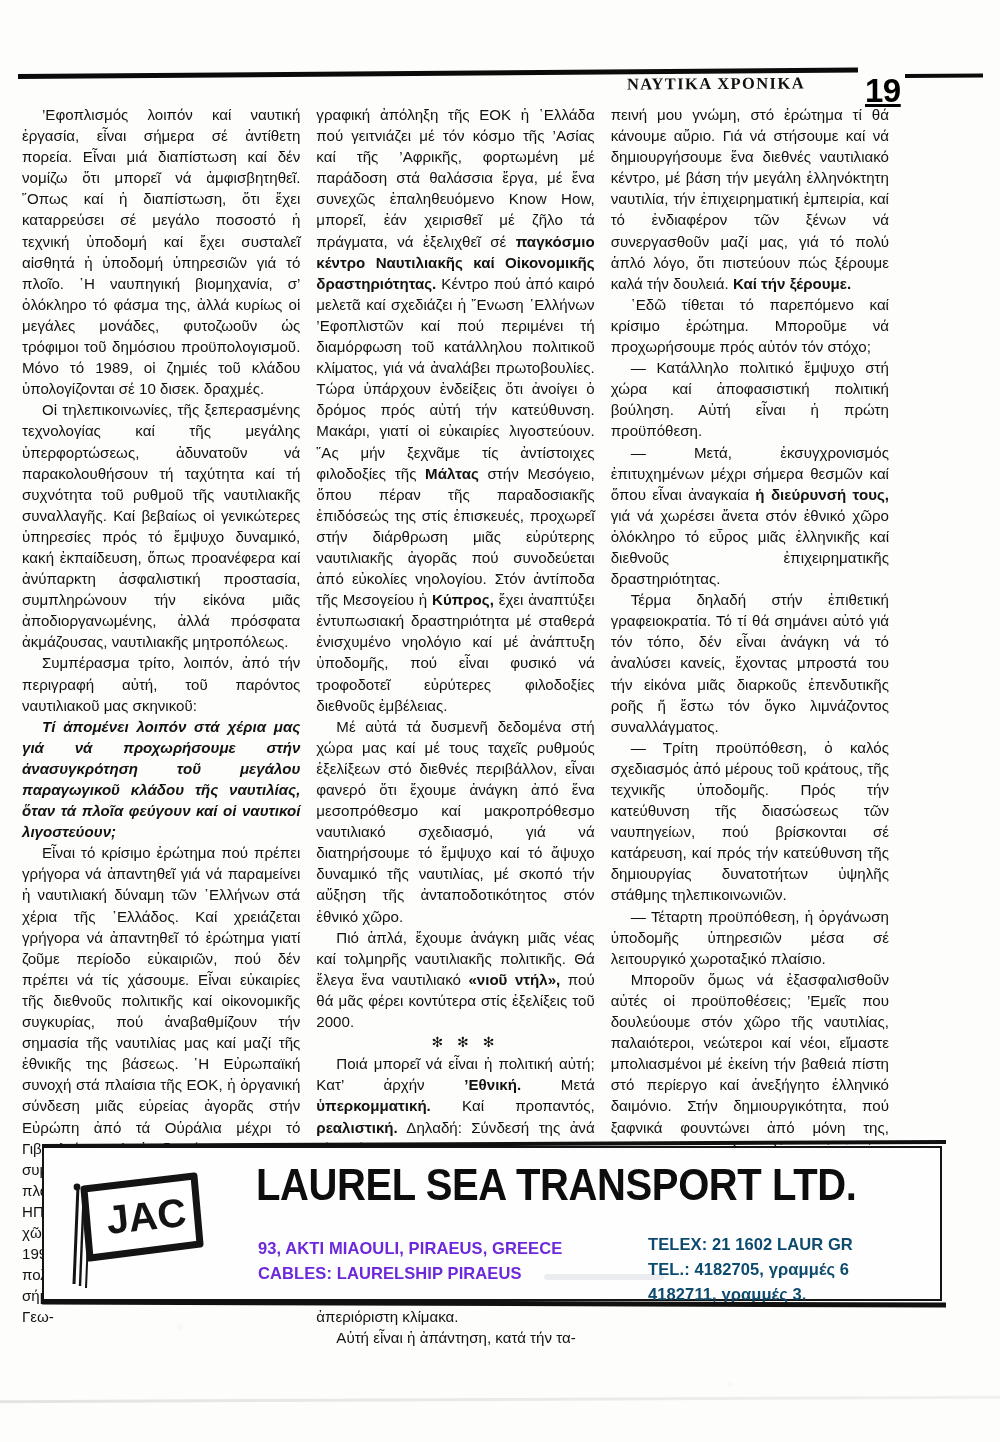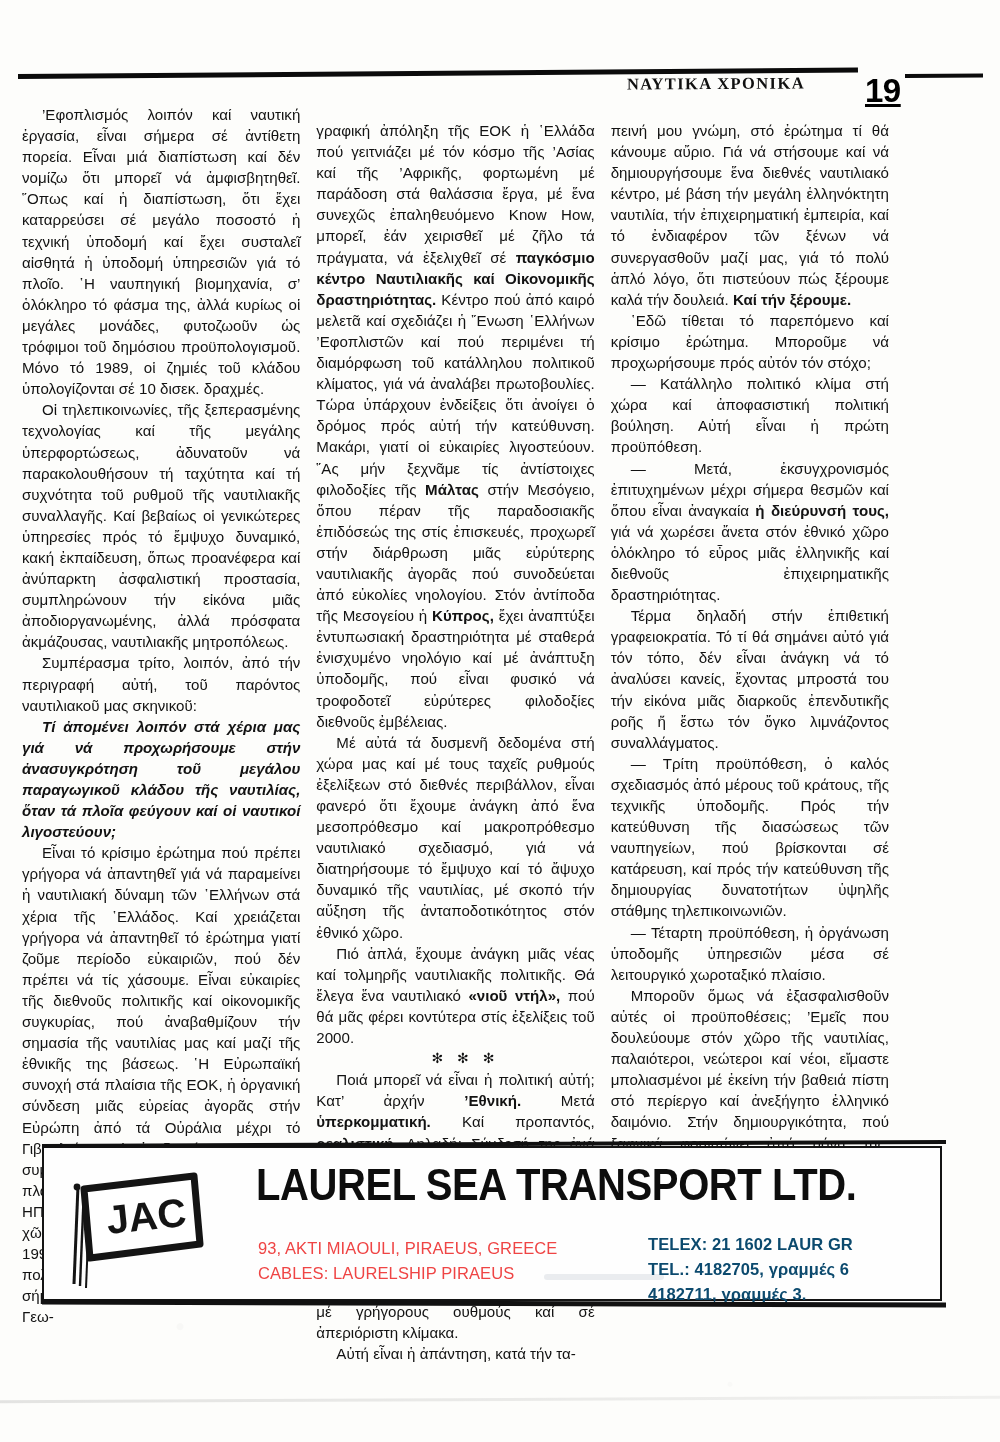--- a/index.html
+++ b/index.html
@@ -107,21 +107,21 @@
     hyphens: none;
   }
   #col1 { margin-left: 22px; }
   #col2 { margin-left: 16px; }
   #col3 { margin-left: 16px; }
 
   .col p {
     margin: 0;
     text-indent: 20px;
   }
-  .col p.noindent { text-indent: 0; margin-top: 16px; }
+  .col p.noindent { text-indent: 0; }
   .col p b, .col p strong { font-weight: 700; }
   .bolditalic { font-weight: 700; font-style: italic; }
 
   .stars {
     text-align: center;
     text-indent: 0;
     letter-spacing: 5px;
     font-size: 14px;
     margin: 18px 0 16px 0;
     color: #111;
@@ -182,24 +182,24 @@
     color: #0d0d0d;
     white-space: nowrap;
     transform: scaleY(1.12);
     transform-origin: left top;
   }
   #ad-addr {
     position: absolute;
     left: 214px;
     top: 88px;
     font-family: "Liberation Sans", sans-serif;
-    font-weight: 400;
+    font-weight: 700;
     font-size: 16.5px;
     line-height: 25px;
-    color: #ef4444;
+    color: #6d28d9;
     letter-spacing: 0.1px;
   }
   #ad-contact {
     position: absolute;
     left: 604px;
     top: 84px;
     font-family: "Liberation Sans", sans-serif;
     font-weight: 700;
     font-size: 16.5px;
     line-height: 25px;
@@ -254,21 +254,21 @@
     <p>Μέ αὐτά τά δυσμενῆ δεδομένα στή χώρα μας καί μέ τους ταχεῖς ρυθμούς ἐξελίξεων στό διεθνές περιβάλλον, εἶναι φανερό ὅτι ἔχουμε ἀνάγκη ἀπό ἕνα μεσοπρόθεσμο καί μακροπρόθεσμο ναυτιλιακό σχεδιασμό, γιά νά διατηρήσουμε τό ἔμψυχο καί τό ἄψυχο δυναμικό τῆς ναυτιλίας, μέ σκοπό τήν αὔξηση τῆς ἀνταποδοτικότητος στόν ἐθνικό χῶρο.</p>
     <p>Πιό ἁπλά, ἔχουμε ἀνάγκη μιᾶς νέας καί τολμηρῆς ναυτιλιακῆς πολιτικῆς. Θά ἔλεγα ἕνα ναυτιλιακό <b>«νιοῦ ντήλ»,</b> πού θά μᾶς φέρει κοντύτερα στίς ἐξελίξεις τοῦ 2000.</p>
     <p class="stars">✻ ✻ ✻</p>
     <p>Ποιά μπορεῖ νά εἶναι ἡ πολιτική αὐτή; Κατ’ ἀρχήν <b>’Εθνική.</b> Μετά <b>ὑπερκομματική.</b> Καί προπαντός, <b>ρεαλιστική.</b> Δηλαδή: Σύνδεσή της ἀνά τόν κόσμο ναυτιλιακῆς δραστηριότητας τῶν ῾Ελλήνων μέ τήν οἰκονομία τοῦ τόπου, μέσω ὄχι μόνον τοῦ νηολογίου, πού μέχρι σήμερα ὑποχωροῦσε, καί τοῦ ναυτεργατικοῦ δυναμικοῦ, πού συνεχίζει νά λιγοστεύει, ἀλλά μέσω καί τῆς <b>ὑποδομῆς,</b> πού μπορεῖ νά ἀναπτυχθεῖ μέ γρήγορους ουθμούς καί σέ ἀπεριόριστη κλίμακα.</p>
     <p>Αὐτή εἶναι ἡ ἀπάντηση, κατά τήν τα-</p>
   </div>
 
   <div class="col" id="col3">
     <p class="noindent">πεινή μου γνώμη, στό ἐρώτημα τί θά κάνουμε αὔριο. Γιά νά στήσουμε καί νά δημιουργήσουμε ἕνα διεθνές ναυτιλιακό κέντρο, μέ βάση τήν μεγάλη ἑλληνόκτητη ναυτιλία, τήν ἐπιχειρηματική ἐμπειρία, καί τό ἐνδιαφέρον τῶν ξένων νά συνεργασθοῦν μαζί μας, γιά τό πολύ ἁπλό λόγο, ὅτι πιστεύουν πώς ξέρουμε καλά τήν δουλειά. <b>Καί τήν ξέρουμε.</b></p>
     <p>῾Εδῶ τίθεται τό παρεπόμενο καί κρίσιμο ἐρώτημα. Μποροῦμε νά προχωρήσουμε πρός αὐτόν τόν στόχο;</p>
-    <p>— Κατάλληλο πολιτικό κλίμα στή χώρα καί ἀποφασιστική πολιτική βούληση. Αὐτή εἶναι ἡ πρώτη προϋπόθεση.</p>
+    <p>— Κατάλληλο πολιτικό ἔμψυχο στή χώρα καί ἀποφασιστική πολιτική βούληση. Αὐτή εἶναι ἡ πρώτη προϋπόθεση.</p>
     <p>— Μετά, ἐκσυγχρονισμός ἐπιτυχημένων μέχρι σήμερα θεσμῶν καί ὅπου εἶναι ἀναγκαία <b>ἡ διεύρυνσή τους,</b> γιά νά χωρέσει ἄνετα στόν ἐθνικό χῶρο ὁλόκληρο τό εὖρος μιᾶς ἑλληνικῆς καί διεθνοῦς ἐπιχειρηματικῆς δραστηριότητας.</p>
     <p>Τέρμα δηλαδή στήν ἐπιθετική γραφειοκρατία. Τό τί θά σημάνει αὐτό γιά τόν τόπο, δέν εἶναι ἀνάγκη νά τό ἀναλύσει κανείς, ἔχοντας μπροστά του τήν εἰκόνα μιᾶς διαρκοῦς ἐπενδυτικῆς ροῆς ἤ ἔστω τόν ὄγκο λιμνάζοντος συναλλάγματος.</p>
     <p>— Τρίτη προϋπόθεση, ὁ καλός σχεδιασμός ἀπό μέρους τοῦ κράτους, τῆς τεχνικῆς ὑποδομῆς. Πρός τήν κατεύθυνση τῆς διασώσεως τῶν ναυπηγείων, πού βρίσκονται σέ κατάρευση, καί πρός τήν κατεύθυνση τῆς δημιουργίας δυνατοτήτων ὑψηλῆς στάθμης τηλεπικοινωνιῶν.</p>
     <p>— Τέταρτη προϋπόθεση, ἡ ὀργάνωση ὑποδομῆς ὑπηρεσιῶν μέσα σέ λειτουργικό χωροταξικό πλαίσιο.</p>
     <p>Μποροῦν ὅμως νά ἐξασφαλισθοῦν αὐτές οἱ προϋποθέσεις; ’Εμεῖς που δουλεύουμε στόν χῶρο τῆς ναυτιλίας, παλαιότεροι, νεώτεροι καί νέοι, εἴμαστε μπολιασμένοι μέ ἐκείνη τήν βαθειά πίστη στό περίεργο καί ἀνεξήγητο ἑλληνικό δαιμόνιο. Στήν δημιουργικότητα, πού ξαφνικά φουντώνει ἀπό μόνη της, ἀντιστρέφει τίς δυσκολίες καί ἀνοίγει δρόμους ἐκεῖ πού περίεργως, μένουν κλειστοί γιά τούς πολλούς. Νά ἀναφερ-</p>
   </div>
 
 </div>
 
 <div id="ad">

